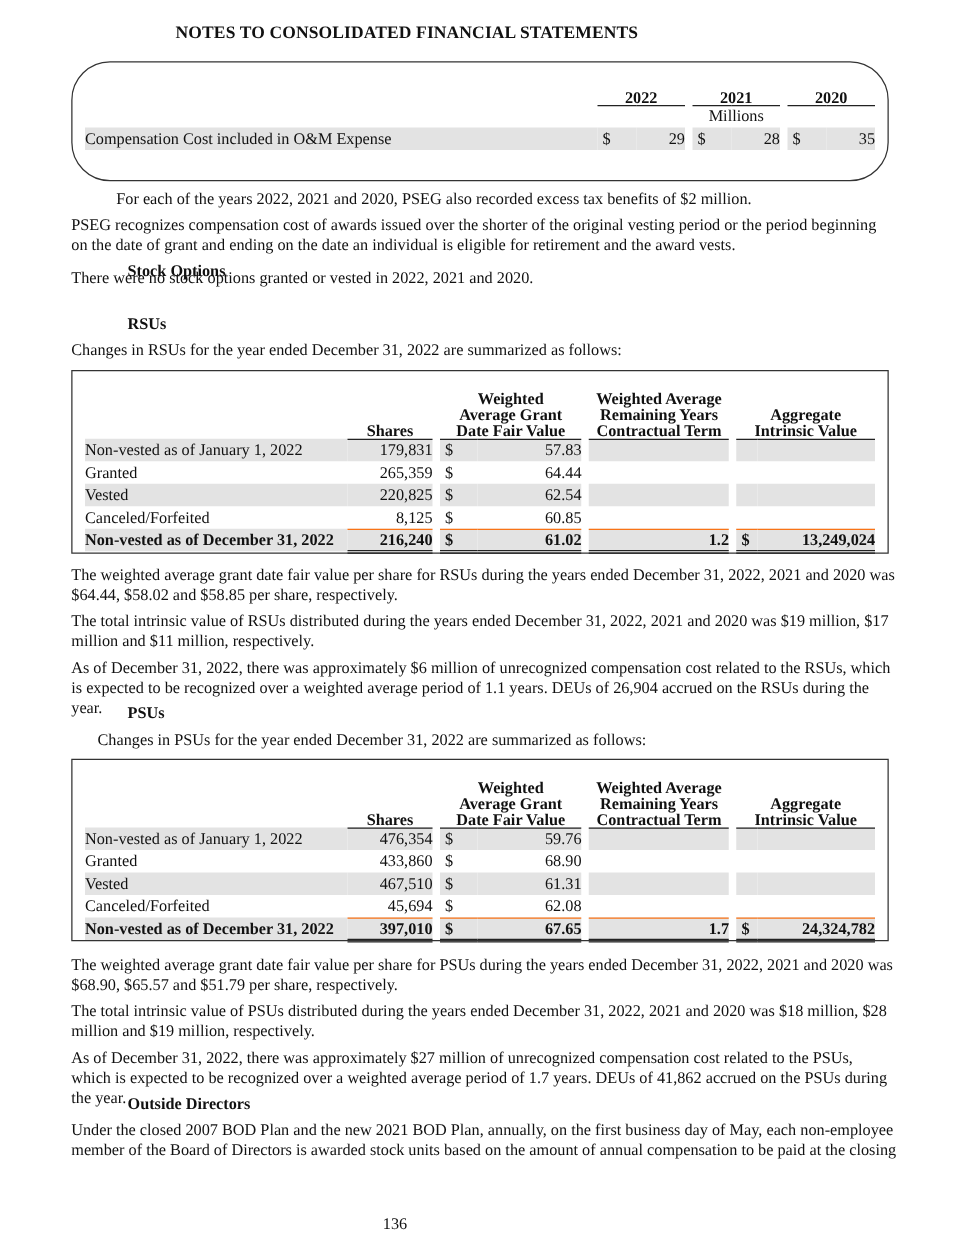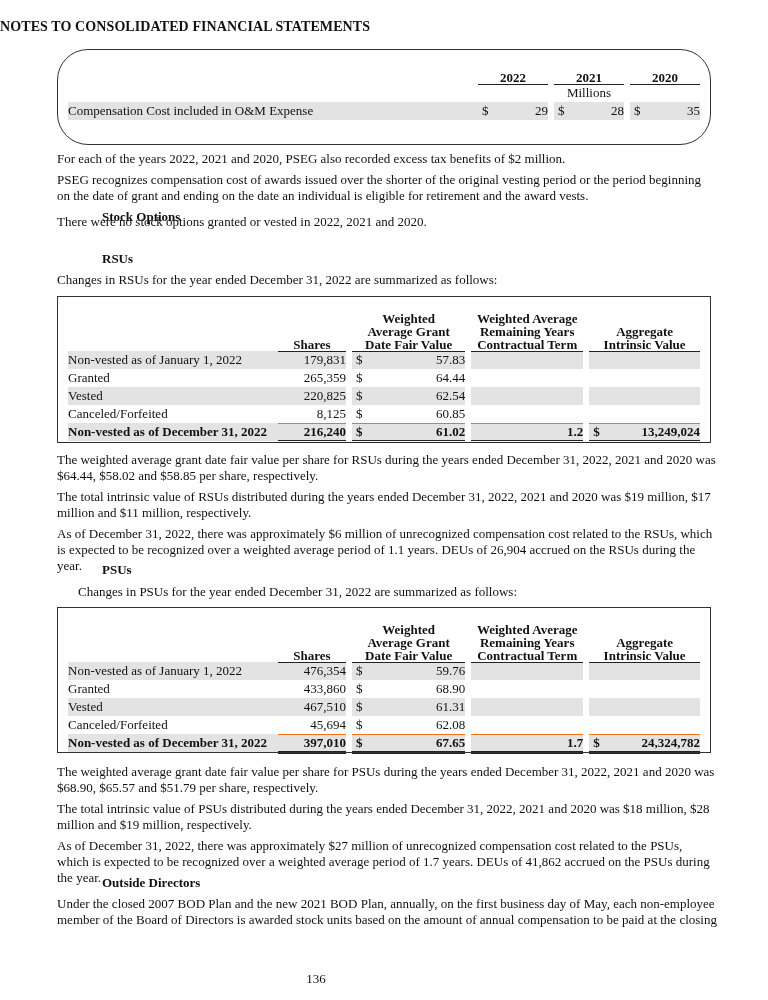--- a/index.html
+++ b/index.html
@@ -1,18 +1,18 @@
 <!DOCTYPE html>
 <html><head>
 <meta charset="utf-8">
 <style>
   * { box-sizing: border-box; margin: 0; padding: 0; }
   html, body { width: 768px; height: 1000px; background: #ffffff; }
   body { font-family: "Liberation Serif", serif; color: #111; font-size: 13px; position: relative; overflow: hidden; }
-  .title { position: absolute; top: 19px; left: 0; width: 651px; font-weight: bold; font-size: 14px; letter-spacing: 0.1px; }
+  .title { position: absolute; top: 19px; left: 0; width: 651px; text-align: center; font-weight: bold; font-size: 14px; letter-spacing: 0.1px; }
   .box { position: absolute; left: 57px; width: 654px; border: 1.5px solid #333; }
   p.para { position: absolute; left: 57px; width: 660px; line-height: 16px; font-size: 13px; }
   .subhead { position: absolute; left: 102px; font-weight: bold; font-size: 13px; }
   table { border-collapse: collapse; position: absolute; font-size: 13px; }
   td, th { padding: 0; height: 18px; line-height: 16px; white-space: nowrap; }
   th { font-weight: bold; vertical-align: bottom; text-align: center; line-height: 13px; }
   tr.shade td { background: #e3e3e3; }
   .num { text-align: right; }
   .dol { text-align: left; padding-left: 4px; }
   .ul { border-bottom: 1.5px solid #222; }
@@ -53,21 +53,21 @@
       <td class="dol">$</td>
       <td class="num">28</td>
       <td class="gap"></td>
       <td class="dol">$</td>
       <td class="num">35</td>
     </tr>
   </tbody>
     </table>
 </div>
 
-<p class="para" style="top:151px;">For each of the years 2022, 2021 and 2020, PSEG also recorded excess tax benefits of $2 million.</p>
+<p class="para" style="top:151px;margin-left:36px;">For each of the years 2022, 2021 and 2020, PSEG also recorded excess tax benefits of $2 million.</p>
 <p class="para" style="top:172px;">PSEG recognizes compensation cost of awards issued over the shorter of the original vesting period or the period beginning on the date of grant and ending on the date an individual is eligible for retirement and the award vests.</p>
 <div class="subhead" style="top:209px;">Stock Options</div>
 <p class="para" style="top:214px;">There were no stock options granted or vested in 2022, 2021 and 2020.</p>
 <div class="subhead" style="top:251px;">RSUs</div>
 <p class="para" style="top:272px;">Changes in RSUs for the year ended December 31, 2022 are summarized as follows:</p>
 
 <div class="box" style="top:296px; height:147px;">
   <table style="left:10px; top:12px; width:632px;">
     <tbody>
         <tr style="height:42px;">

